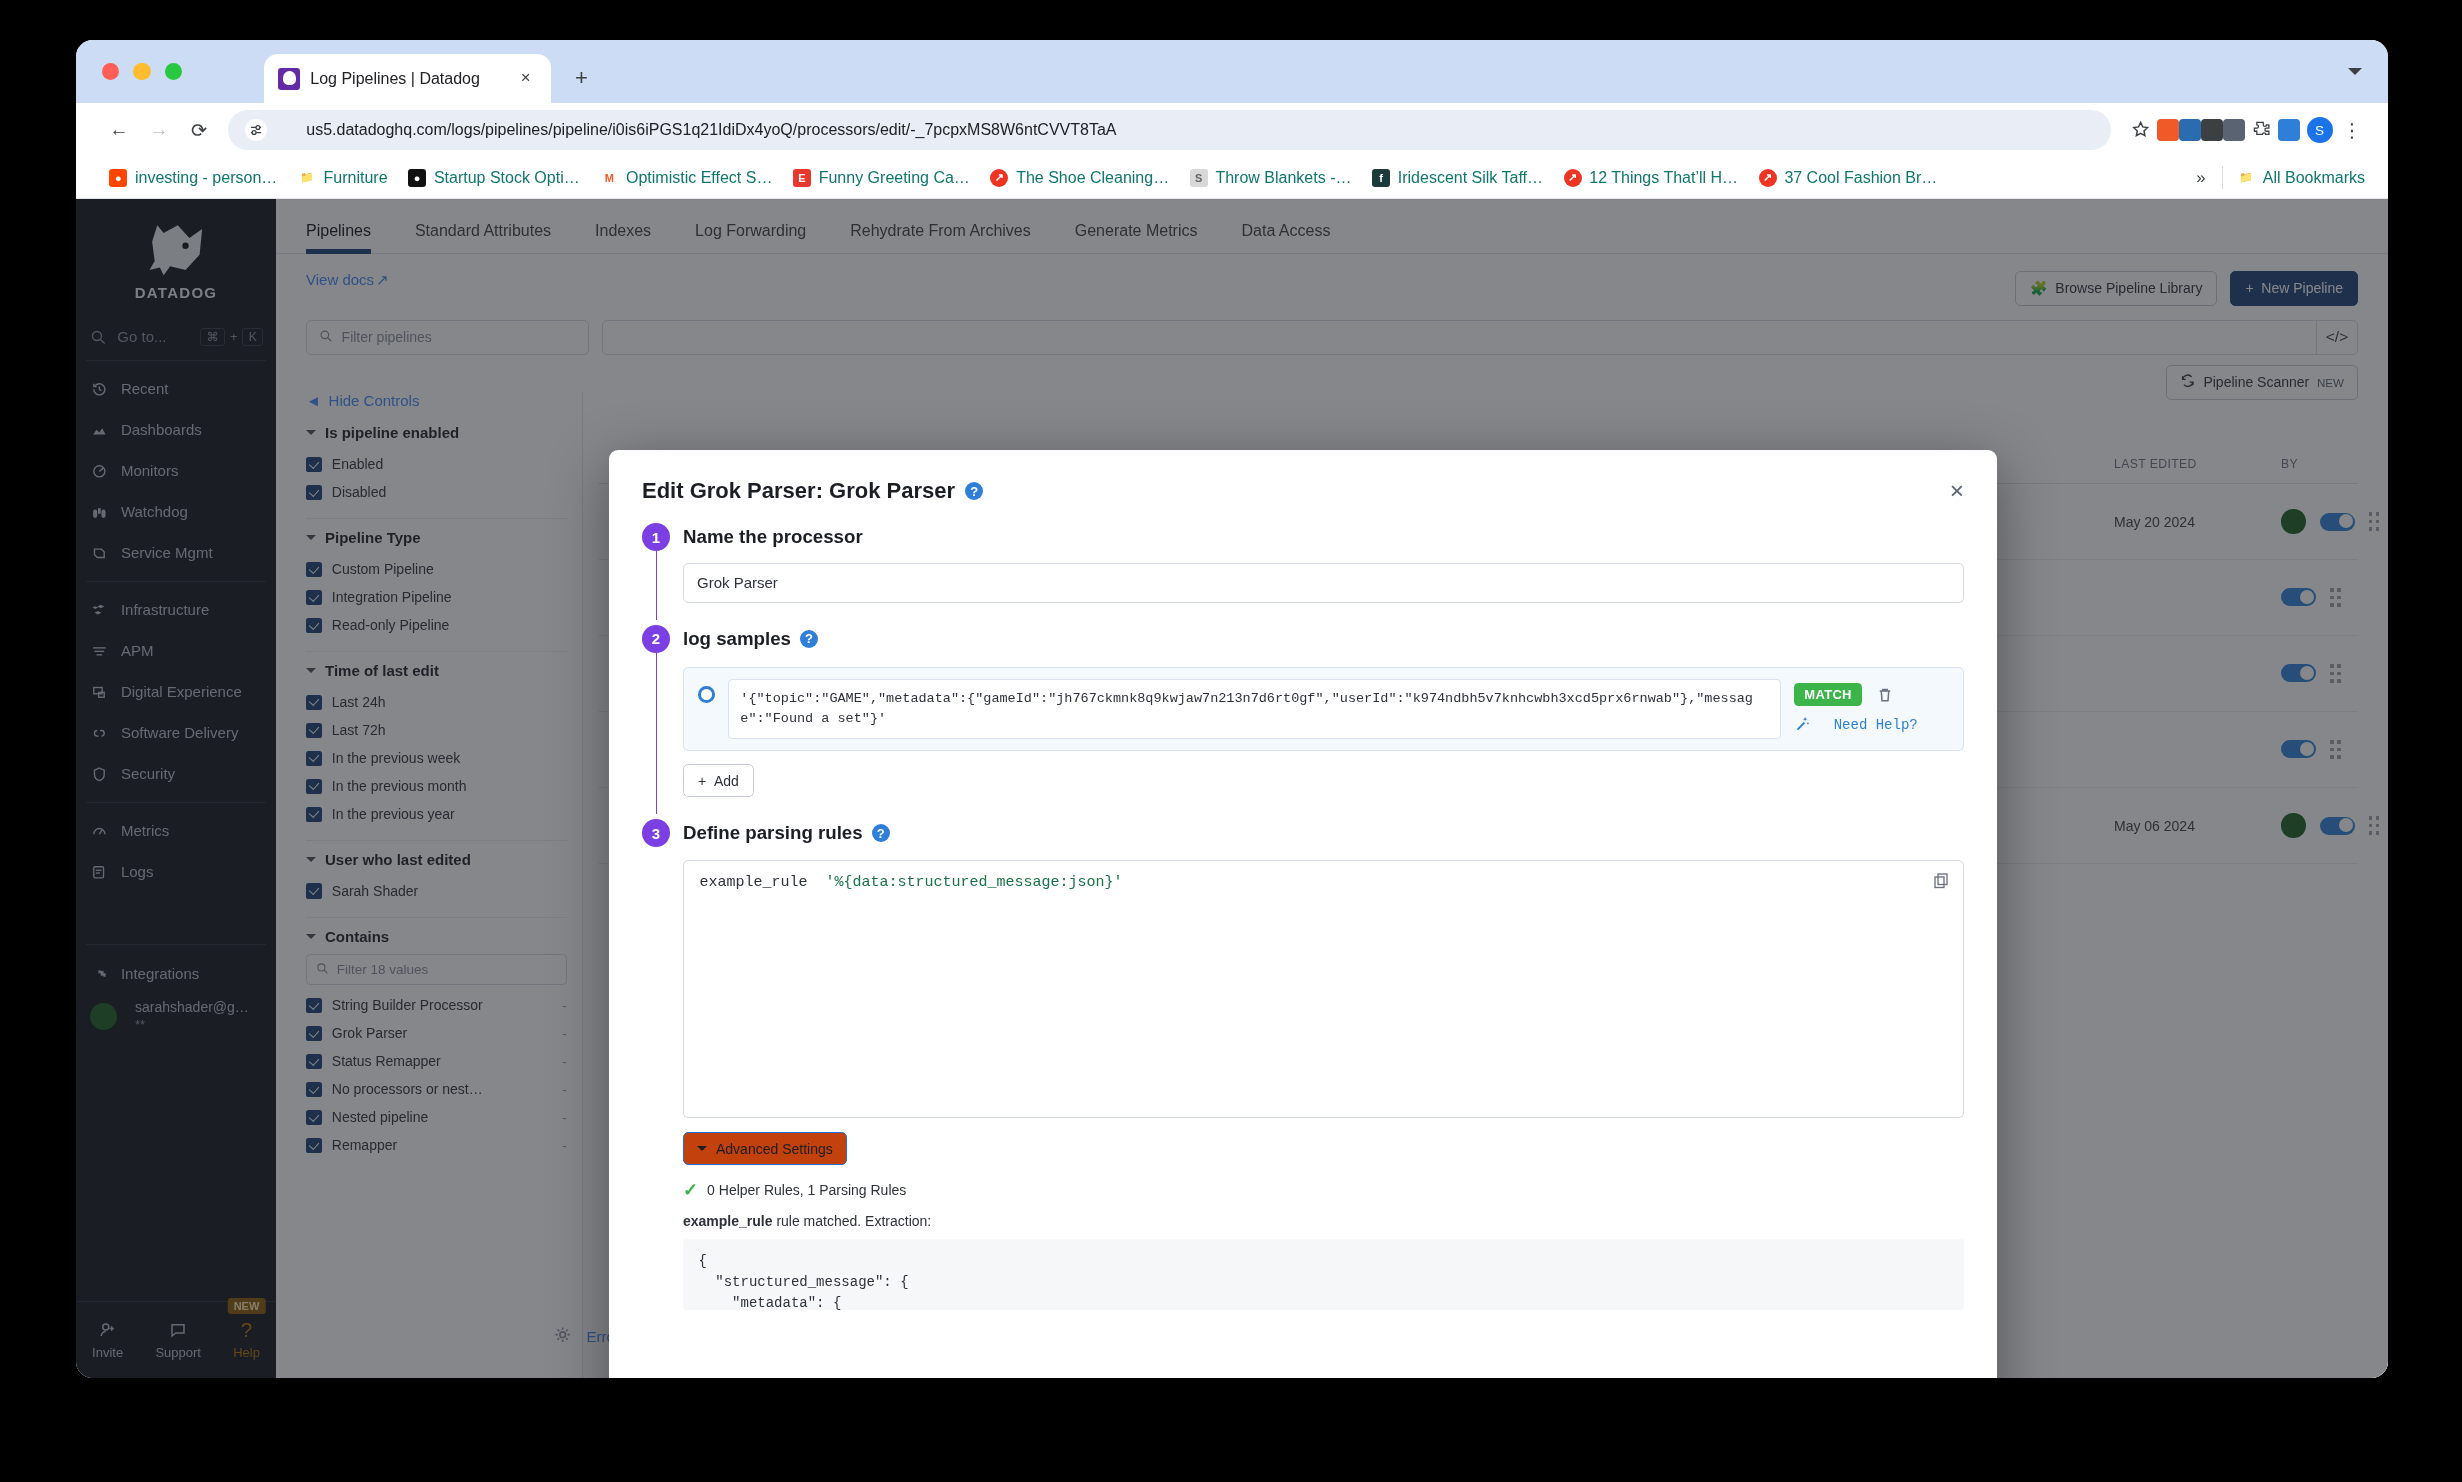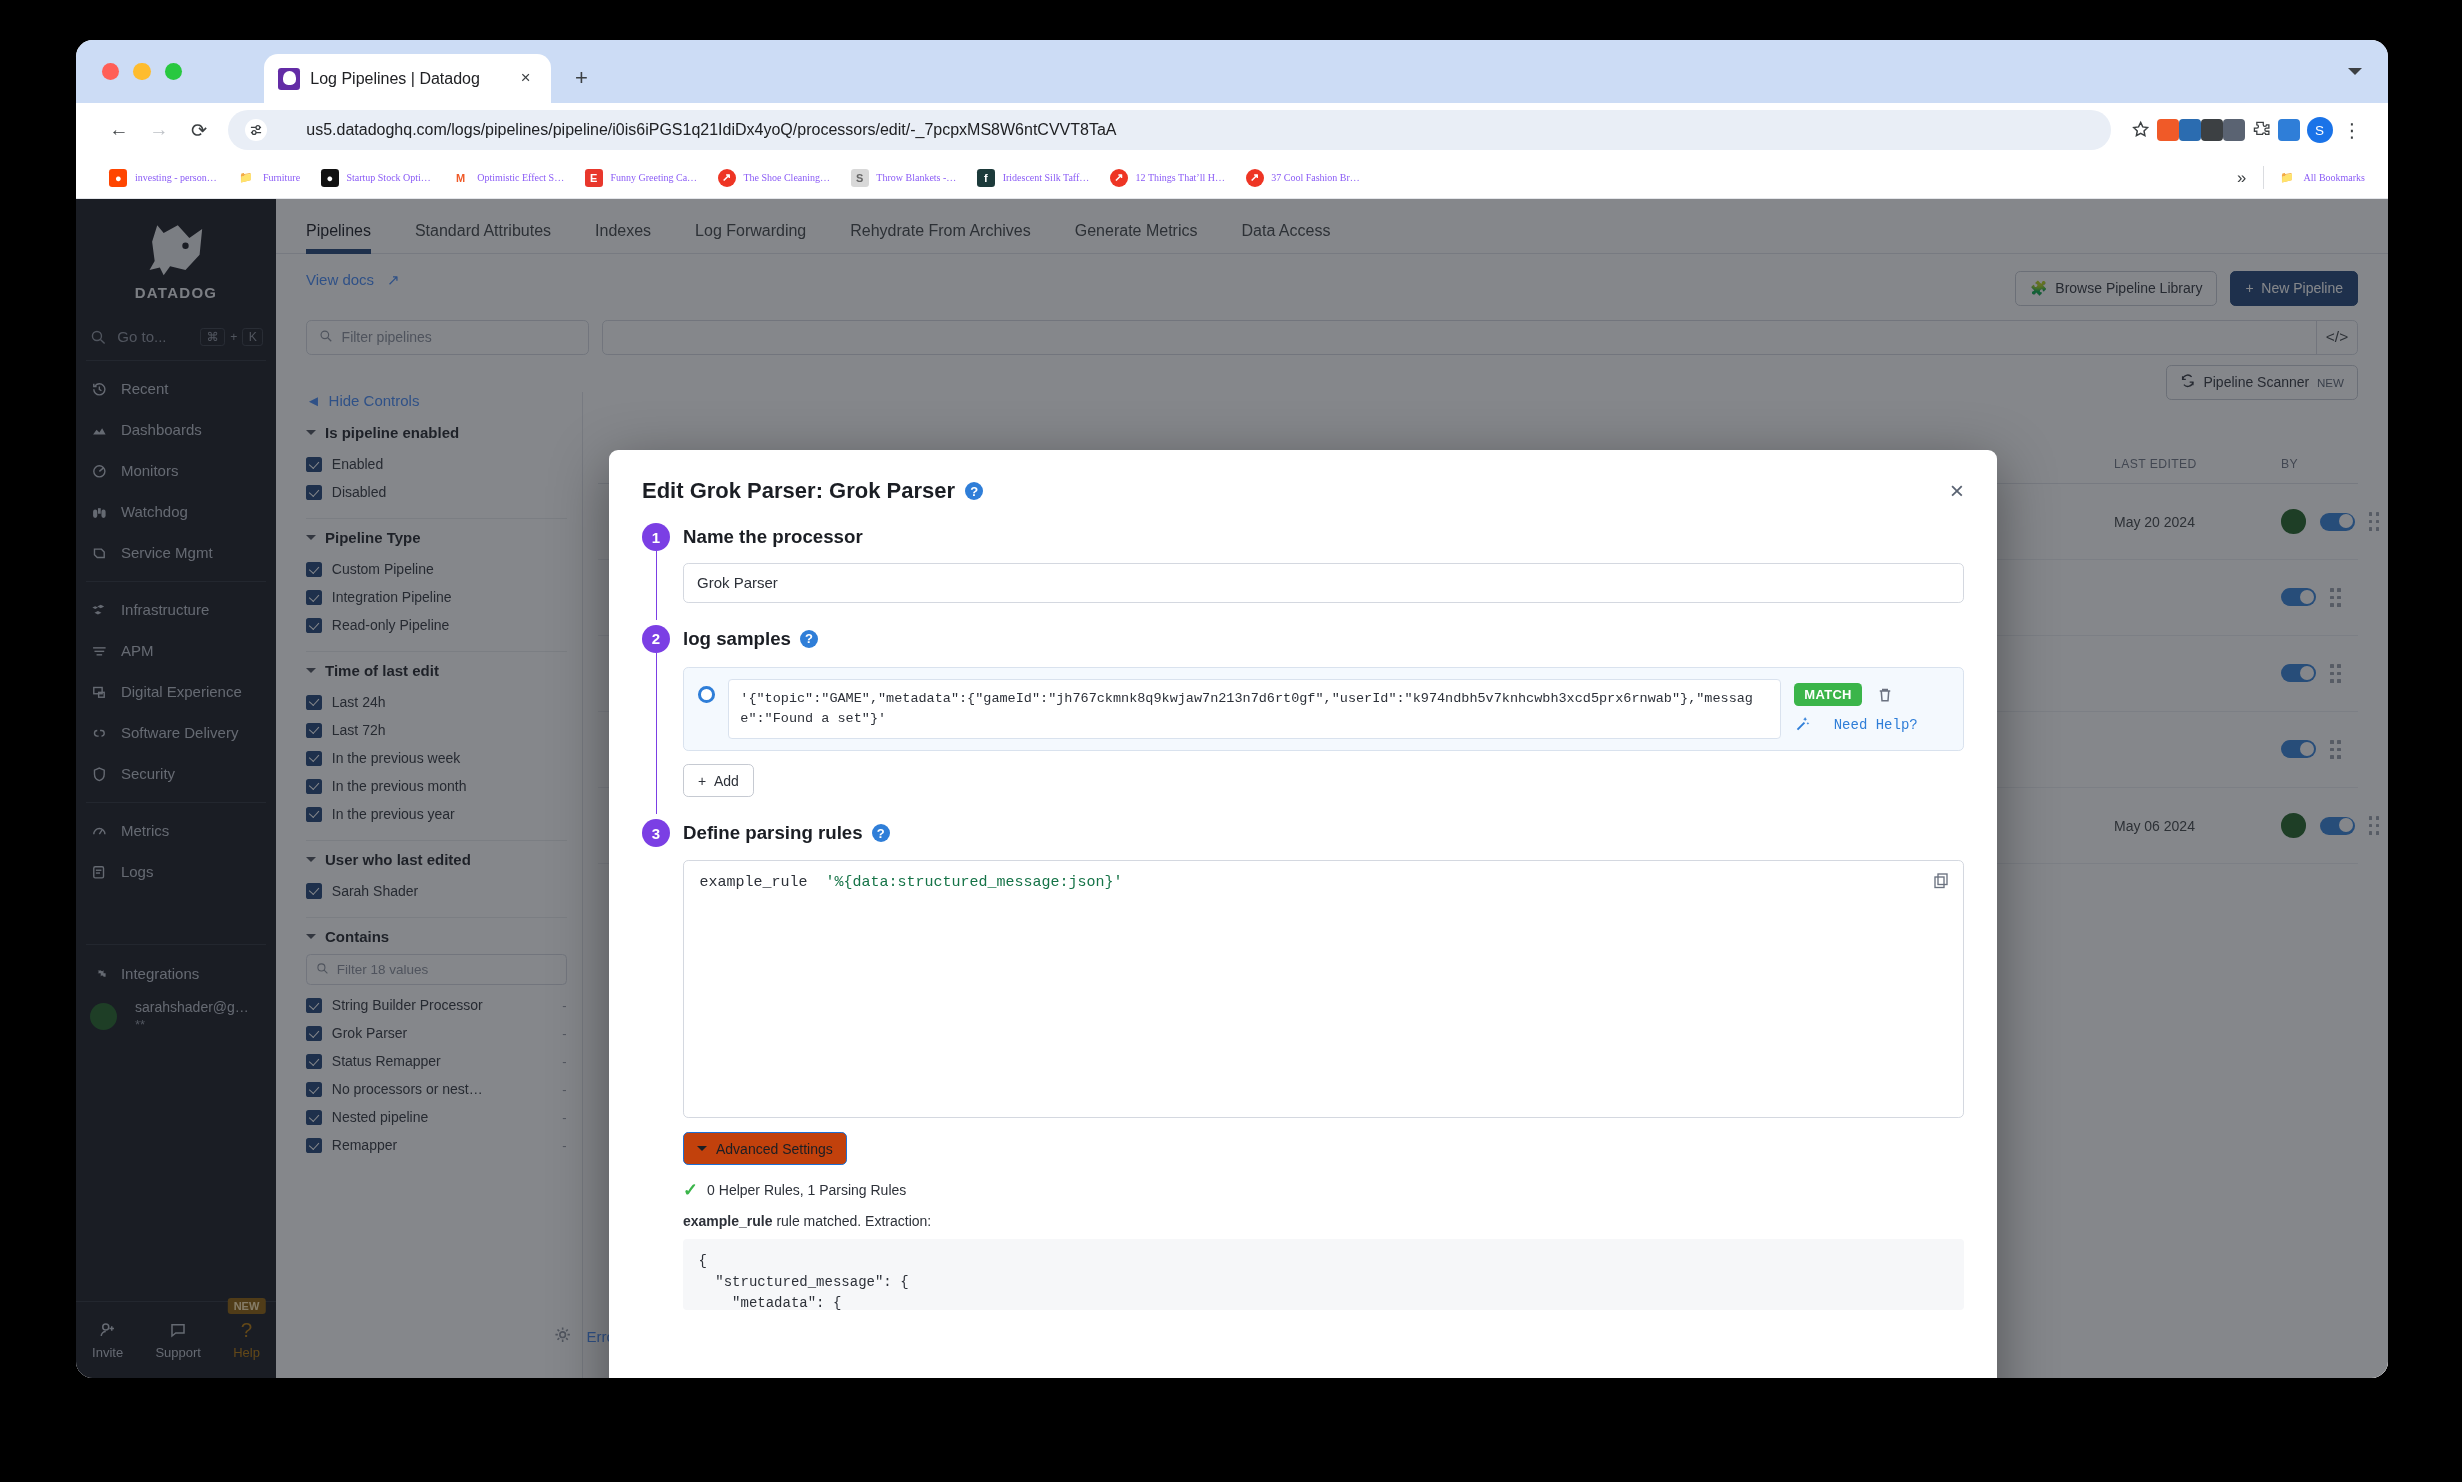--- a/index.html
+++ b/index.html
@@ -115,21 +115,21 @@
     height: 42px; background: #fff;
     display: flex; align-items: center; padding: 0 23px; gap: 0;
     border-bottom: 0.6px solid #e4e6ea;
     position: relative;
   }
   .bookmark {
     display: flex; align-items: center; gap: 7.7px;
     padding: 0 10.3px; cursor: pointer; flex: 0 0 auto;
   }
   .bm-ico { width: 18px; height: 18px; border-radius: 3.2px; flex: 0 0 auto; position: relative; display:flex; align-items:center; justify-content:center; font-size:11px; font-weight:700; color:#fff; }
-  .bm-label { font-size: 10px; color: #8b5cf6; white-space: nowrap; font-family: Liberation Serif, serif; }
+  .bm-label { font-size: 16px; color: #0f766e; white-space: nowrap; }
   #bm-overflow { margin-left: auto; font-size: 16.7px; color: #3c4043; padding: 0 11.6px; cursor: pointer; }
   #bm-divider { width: 0.6px; height: 23px; background: #dadce0; margin: 0 5.2px; }
   #all-bookmarks { display: flex; align-items: center; gap: 7.7px; padding-left: 9px; cursor: pointer; }
 
   
   #page {
     position: relative;
     height: calc(1338px - 63px - 54px - 42px);
     background: #fff;
     overflow: hidden;
@@ -185,21 +185,21 @@
   .top-tab {
     font-size: 16px; color: #3c4043; padding: 0 22px 13px; cursor: pointer; position: relative;
   }
   .top-tab:first-child { padding-left: 0; }
   .top-tab.active { color: #12141b; }
   .top-tab.active::after {
     content: ""; position: absolute; left: 0; right: 22px; bottom: -0.6px; height: 4.5px; background: #1b3f73;
   }
 
   #subhead { padding: 16.7px 30px 0; display: flex; align-items: flex-start; justify-content: space-between; }
-  #view-docs { font-size: 15px; color: #4287f5; display: flex; align-items: center; gap: 13px; cursor: pointer; }
+  #view-docs { font-size: 15px; color: #4287f5; display: flex; align-items: center; gap: 2px; cursor: pointer; }
   .hdr-btns { display: flex; gap: 13px; }
   .btn {
     border-radius: 5.2px; font-size: 14px; padding: 0 14px; height: 35px;
     display: flex; align-items: center; gap: 7.7px; cursor: pointer; white-space: nowrap;
   }
   .btn.secondary { border: 0.6px solid #c6cad2; background: #fff; color: #2d3139; }
   .btn.primary { background: #1b3f73; color: #fff; border: 0.6px solid #1b3f73; }
 
   #filter-row { padding: 14px 30px 0; display: flex; align-items: center; gap: 13px; }
   #filter-pipelines {

